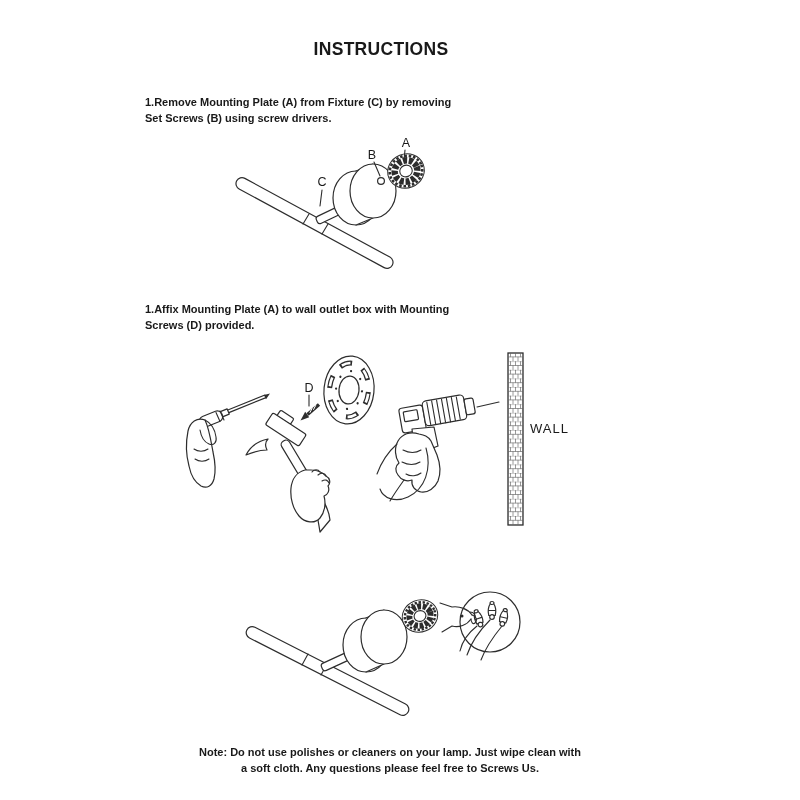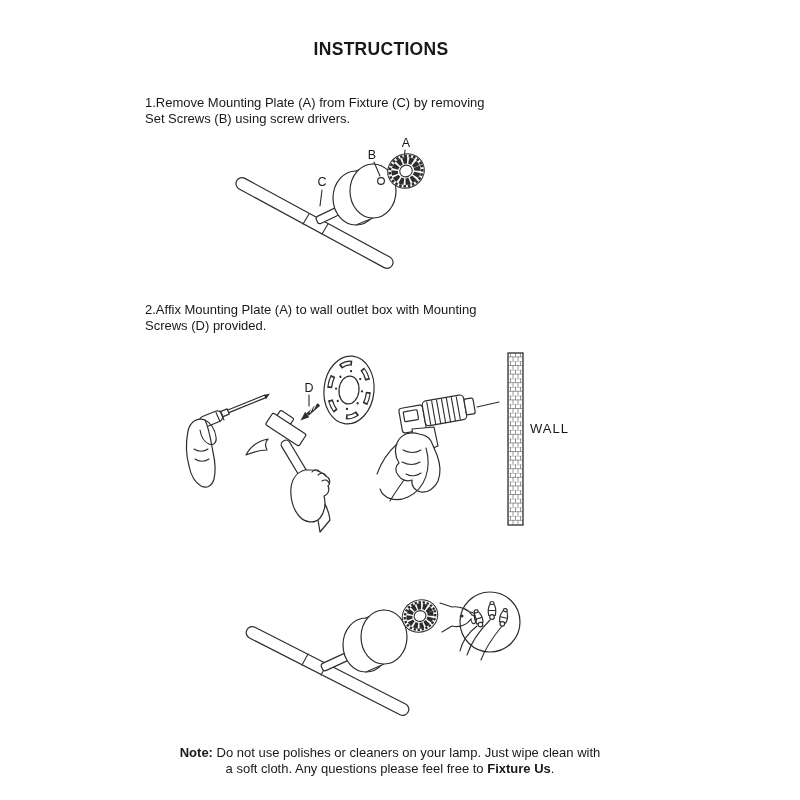--- a/index.html
+++ b/index.html
@@ -11,21 +11,21 @@
     overflow:hidden;
   }
   .sheet { position:absolute; inset:0;border-radius:9px; }
   .title {
     position:absolute; left:145px; top:39px; width:472px; margin:0;
     text-align:center; font-size:17.5px; font-weight:bold; letter-spacing:0.3px;
     color:var(--ink);
   }
   .step, .note {
     position:absolute; left:145px; width:490px; margin:0;
-    font-size:13px; line-height:15.5px; white-space:pre-line; color:var(--ink);
+    font-size:11px; line-height:15.5px; white-space:pre-line; color:var(--ink);font-weight:bold;
   }
   .step1 { top:95px; }
   .step2 { top:302px; }
   .step3 { top:556px; }
   .note  { top:745px;text-align:center; }
   svg { position:absolute; overflow:visible; }
   .d1 { left:220px; top:125px; width:270px; height:165px; }
   .d2 { left:170px; top:340px; width:430px; height:210px; }
   .d3 { left:230px; top:588px; width:310px; height:142px; }
   .wh { fill:#fff; stroke:var(--line); stroke-width:1.2; stroke-linejoin:round; }
@@ -69,21 +69,21 @@
     <g>
       <text class="lbl" x="406" y="147" text-anchor="middle">A</text>
       <line class="ln" x1="405" y1="150" x2="404" y2="160"></line>
       <text class="lbl" x="372" y="159" text-anchor="middle">B</text>
       <line class="ln" x1="374" y1="162" x2="380" y2="176"></line>
       <text class="lbl" x="322" y="186" text-anchor="middle">C</text>
       <line class="ln" x1="322" y1="190" x2="320" y2="206"></line>
     </g>
   </svg>
 
-  <p class="step step2">2.Affix Mounting Plate (A) to wall outlet box with Mounting
+  <p class="step step2">1.Affix Mounting Plate (A) to wall outlet box with Mounting
 Screws (D) provided.</p>
 
   <svg class="d2" viewBox="170 340 430 210">
     <defs>
       <pattern id="brick" width="5" height="8.6" patternUnits="userSpaceOnUse">
         <path d="M0,0 H5 M0,4.3 H5 M0.5,0 V4.3 M3,4.3 V8.6" stroke="#4a4a4a" stroke-width="0.55" fill="none"></path>
       </pattern>
     </defs>
 
     <g>
@@ -196,15 +196,15 @@
         <path class="ln" d="M472,615 C468,609 460,606 452,607 L440,603"></path>
         <path class="ln" d="M471,619 C467,625 459,628 452,626 L442,632"></path>
         <path class="ln" d="M472,615 C476,616 478,620 475,623 C473,625 471,622 471,619"></path>
         <path class="ln" d="M470,612 C474,612 476,615 475,618"></path>
         <circle cx="462" cy="616" r="1.5" fill="#2d2d2d"></circle>
       </g>
     </g>
   </svg>
 
   <p class="note"><b>Note:</b><span> Do not use polishes or cleaners on your lamp. Just wipe clean with
-a soft cloth. Any questions please feel free to </span><b>Fixture Us</b><span>.</span></p>
+a soft cloth. Any questions please feel free to </span><b>Screws Us</b><span>.</span></p>
 
 </div>
 
 </body></html>

